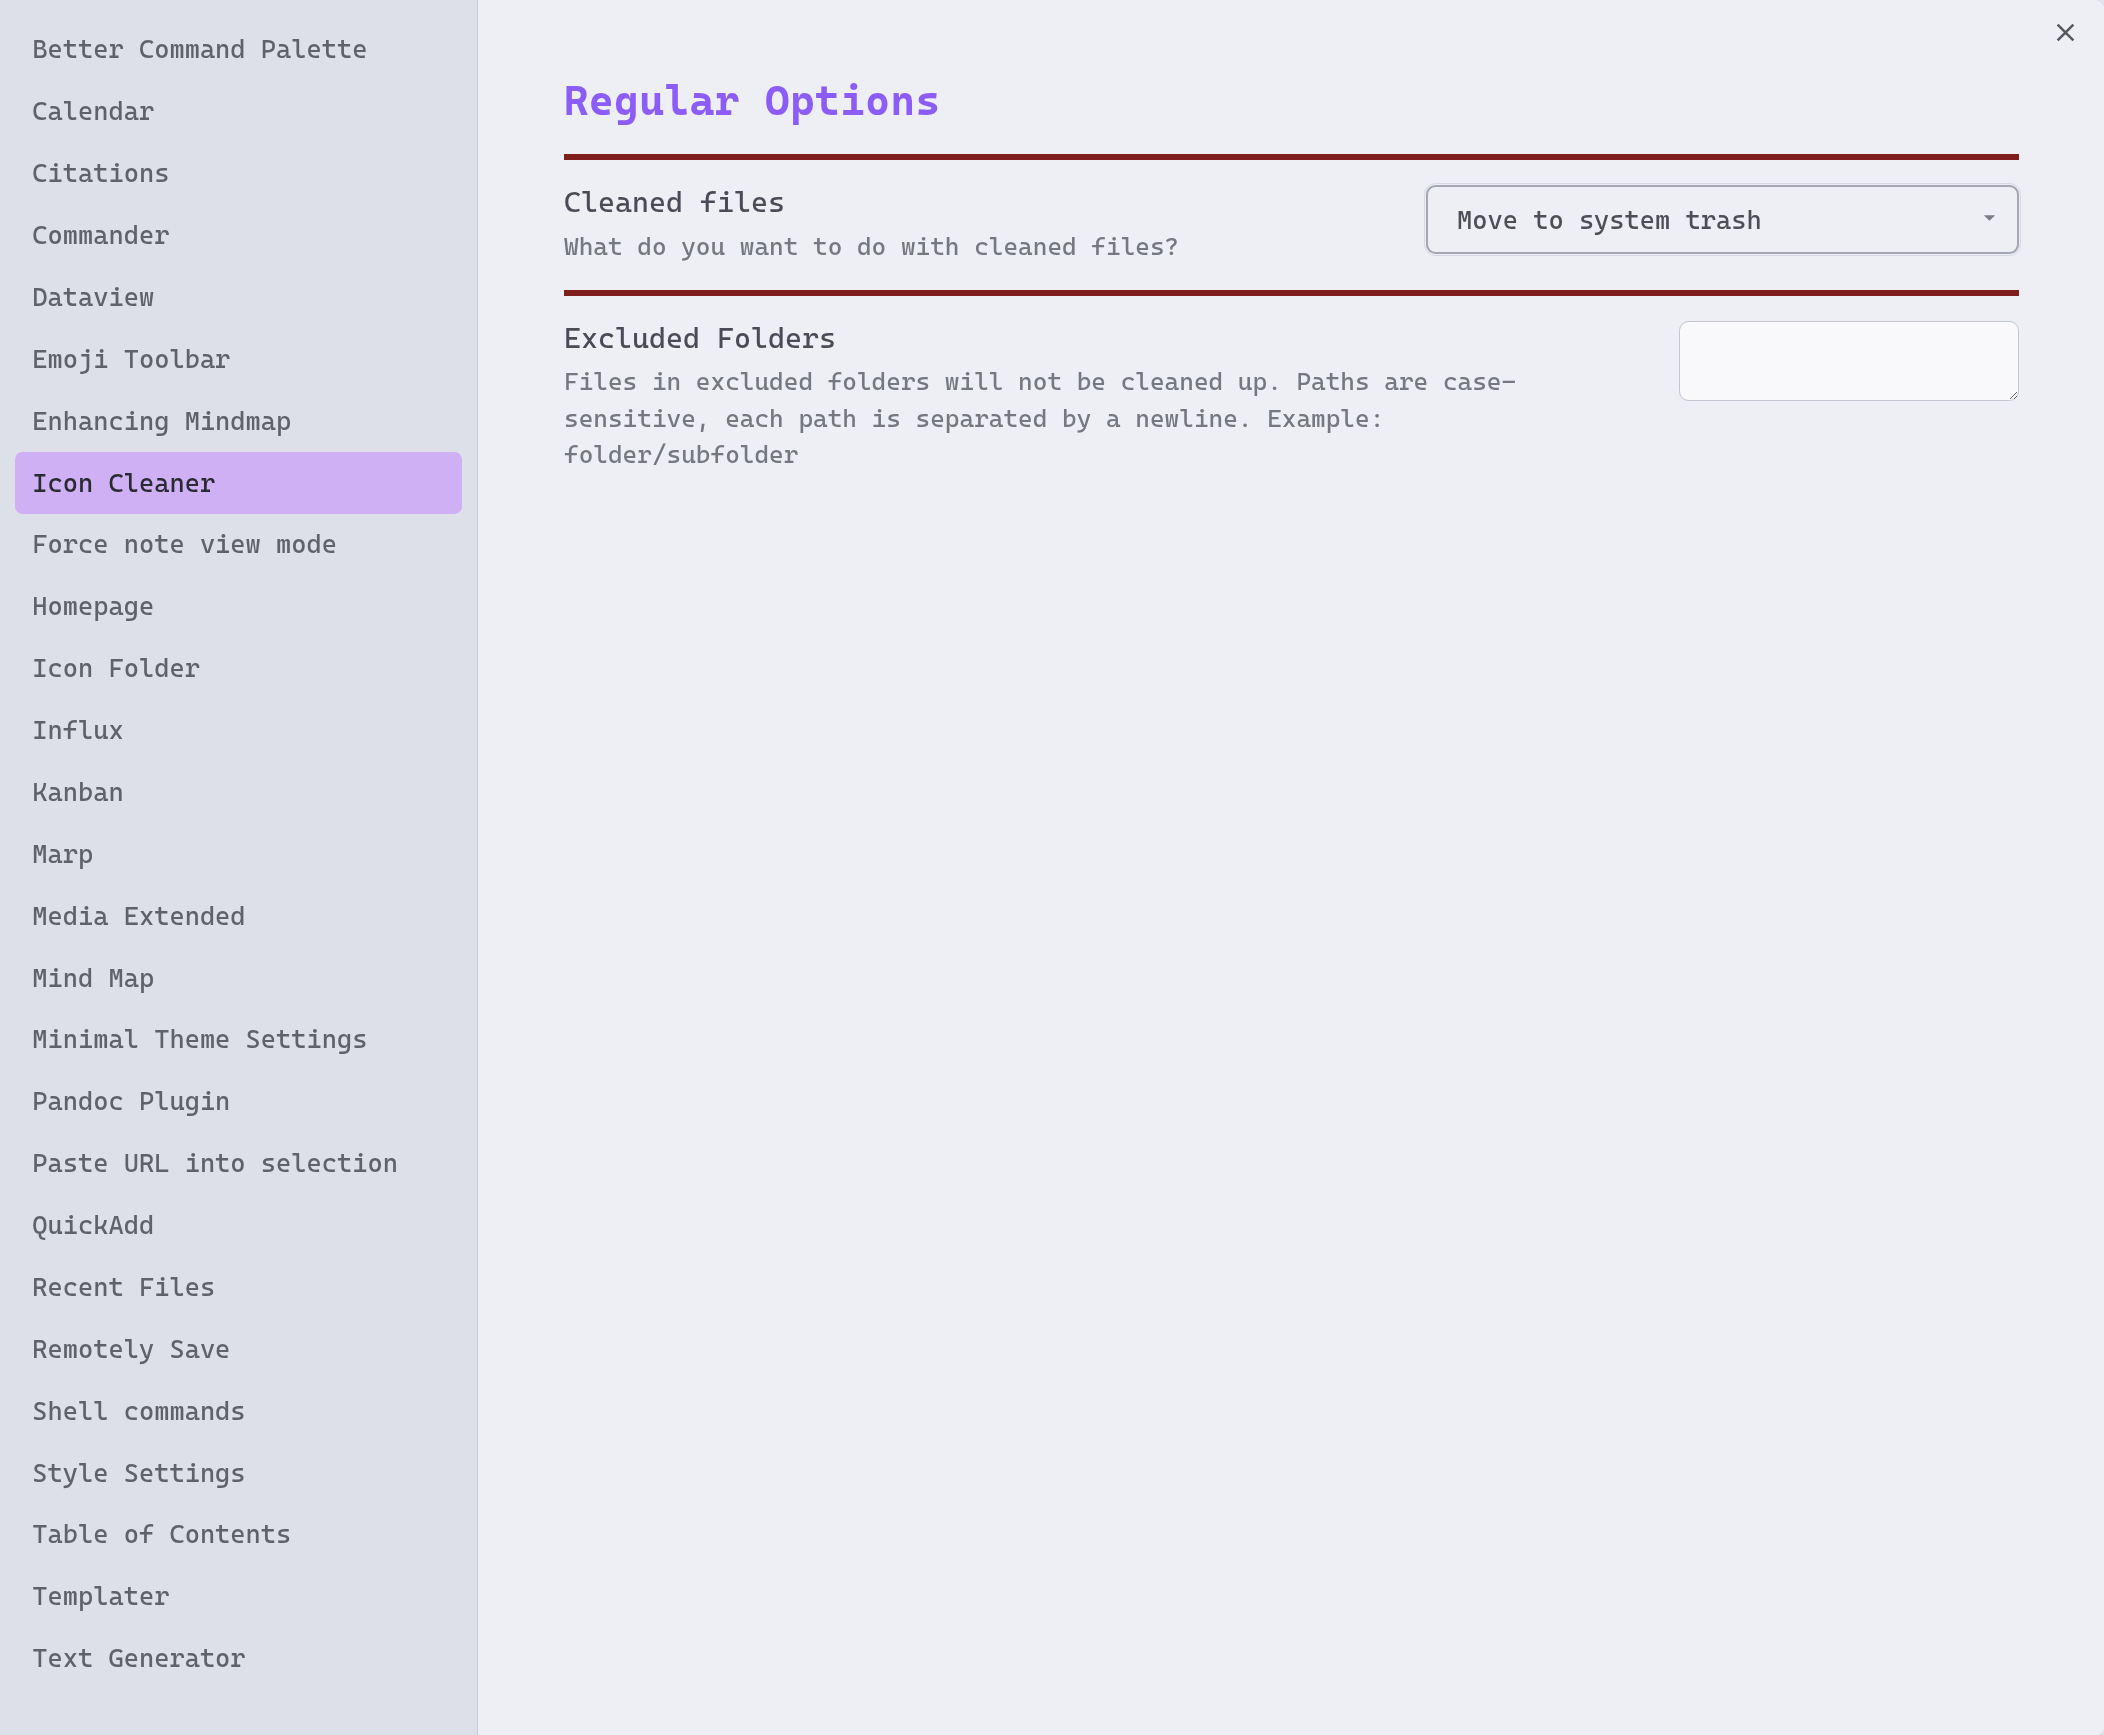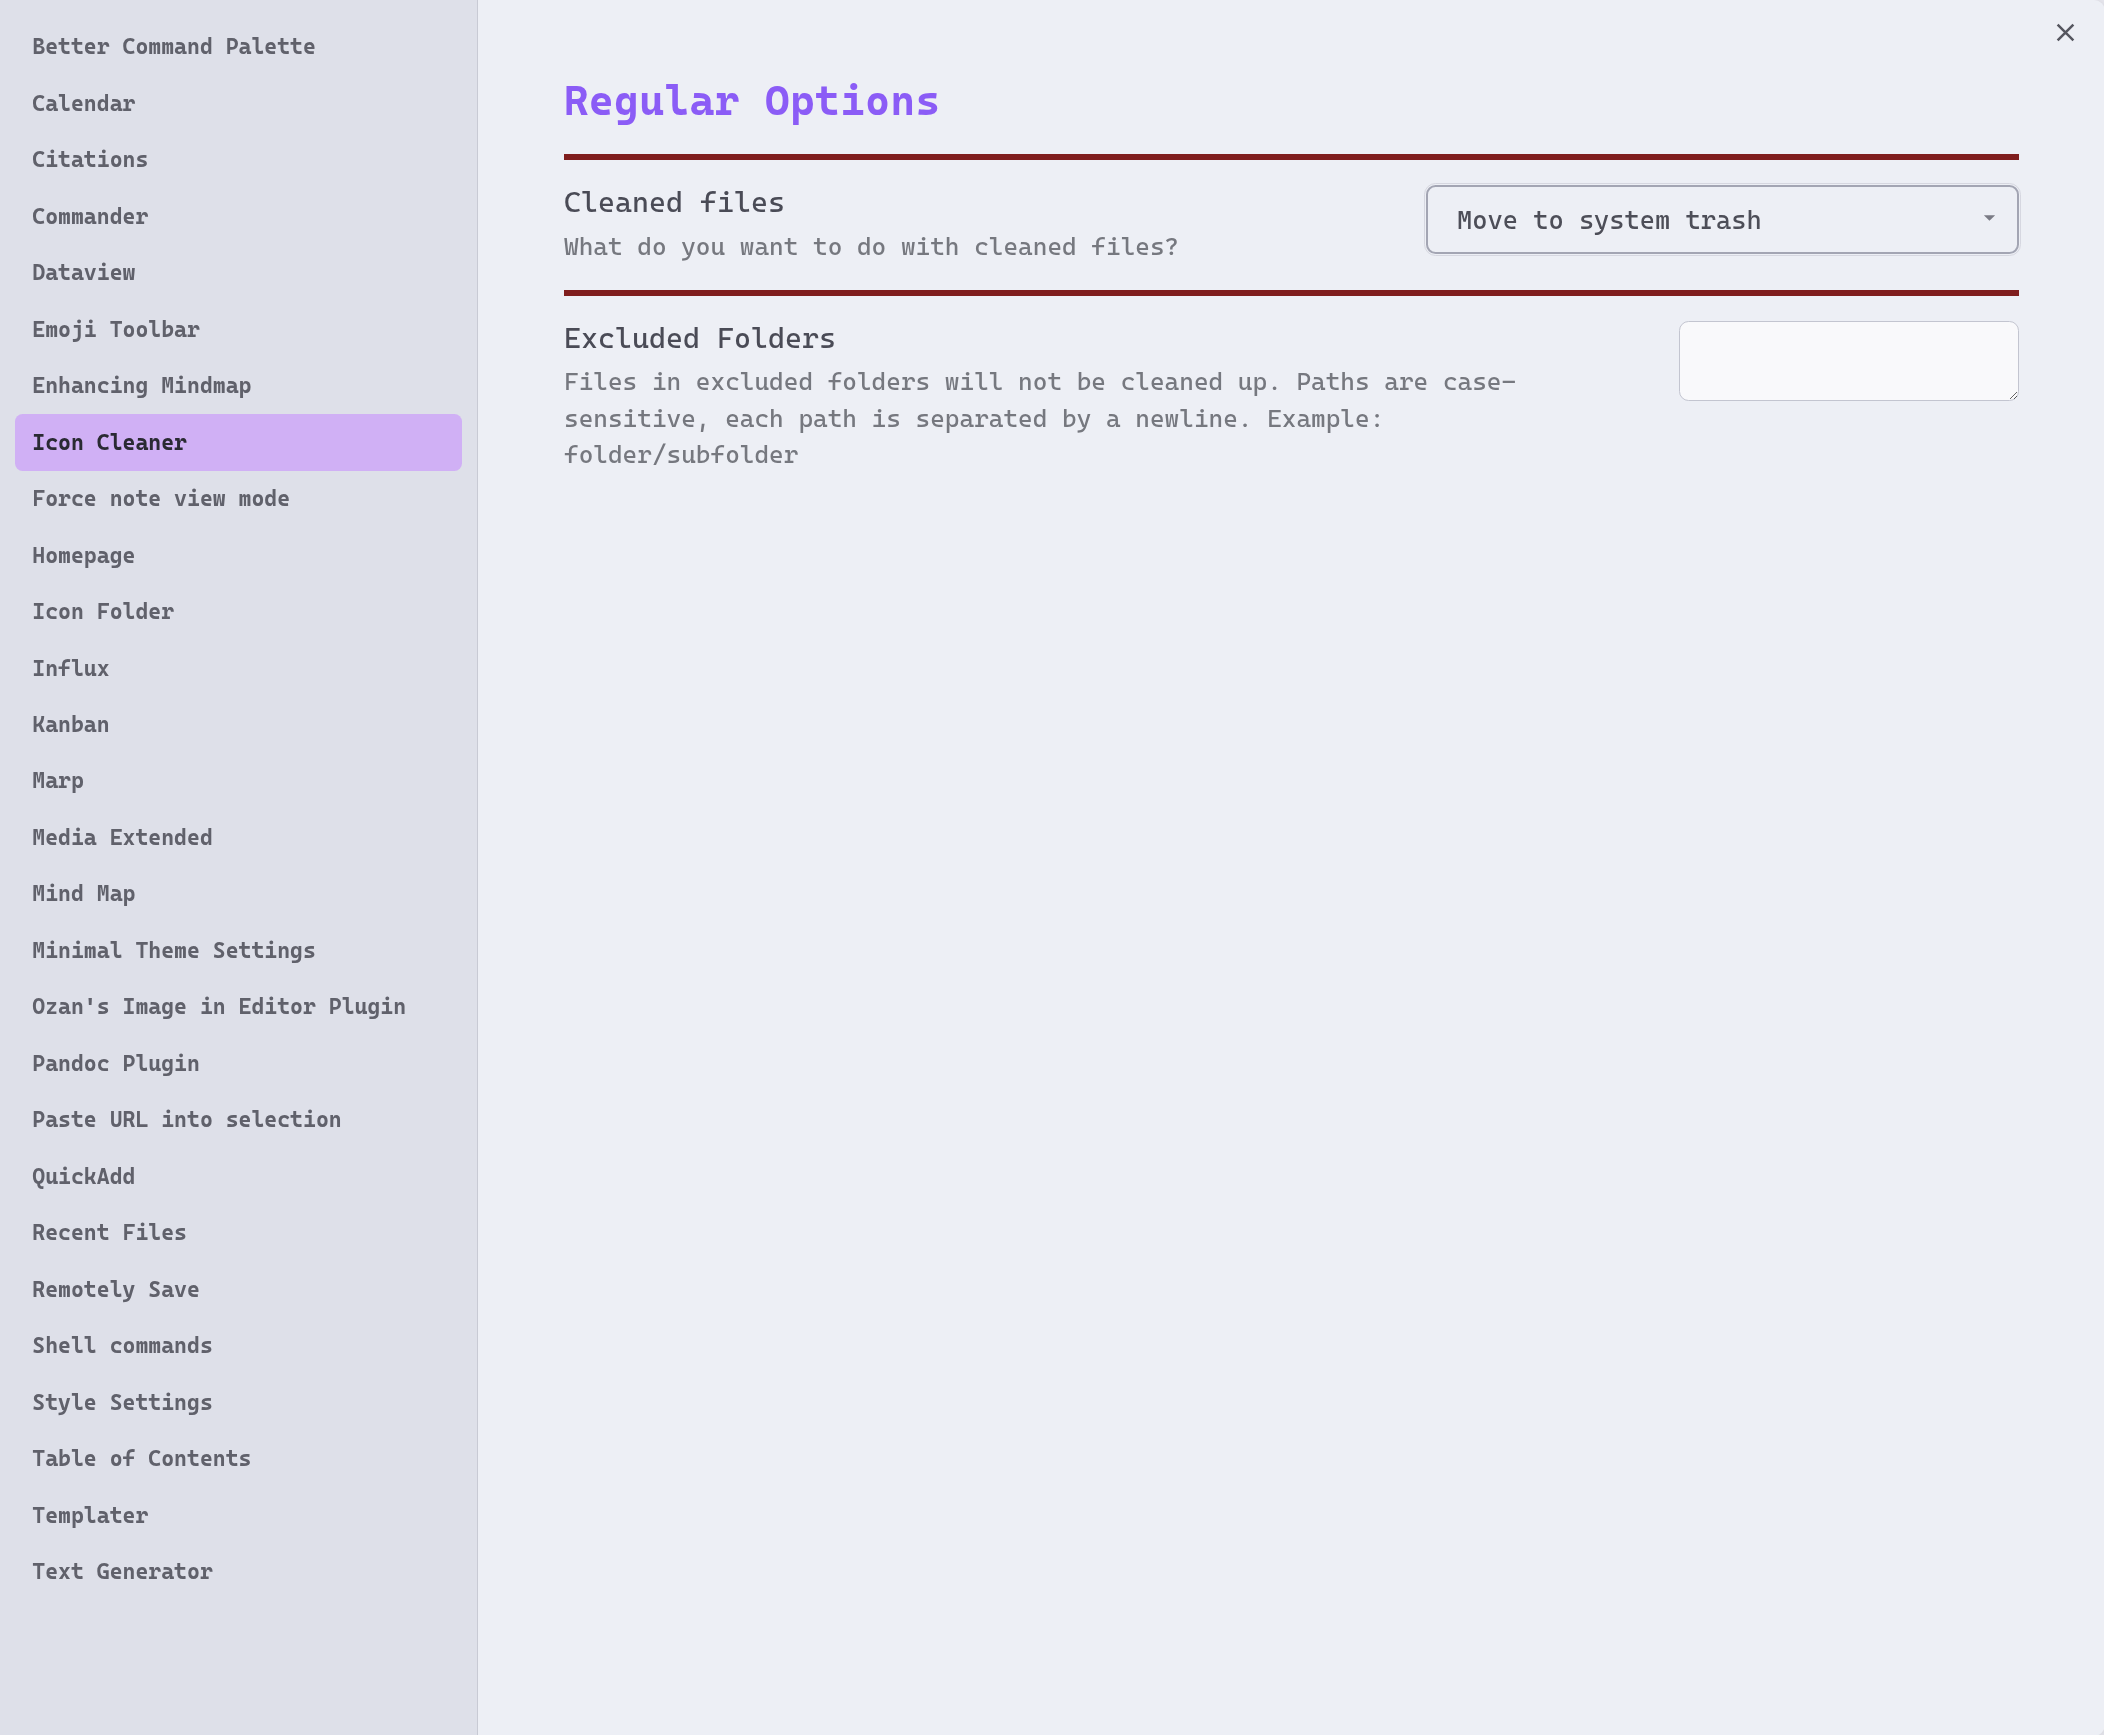--- a/index.html
+++ b/index.html
@@ -37,26 +37,26 @@
     .sidebar::-webkit-scrollbar-track {
       background: transparent;
     }
     .sidebar::-webkit-scrollbar-thumb {
       background: #b6b9c6;
       border-radius: 6.7px;
       border: 2.9px solid #dee0e9;
     }
     .sidebar-item {
       padding: 13.4px 17px;
-      font-size: 22px;
+      font-size: 26px;
       color: #60616b;
       cursor: pointer;
       border-radius: 7.6px;
       line-height: 1.35;
-      font-weight: 700;
+      font-weight: 400;
     }
     .sidebar-item.active {
       background: #d0b0f5;
       color: #2a2a33;
     }
     .main {
       flex: 1;
       padding: 76px 86px 38px 86px;
       position: relative;
     }
@@ -171,21 +171,20 @@
       <div class="sidebar-item active">Icon Cleaner</div>
       <div class="sidebar-item">Force note view mode</div>
       <div class="sidebar-item">Homepage</div>
       <div class="sidebar-item">Icon Folder</div>
       <div class="sidebar-item">Influx</div>
       <div class="sidebar-item">Kanban</div>
       <div class="sidebar-item">Marp</div>
       <div class="sidebar-item">Media Extended</div>
       <div class="sidebar-item">Mind Map</div>
       <div class="sidebar-item">Minimal Theme Settings</div>
-      <div class="sidebar-item">Ozan's Image in Editor Plugin</div>
       <div class="sidebar-item">Pandoc Plugin</div>
       <div class="sidebar-item">Paste URL into selection</div>
       <div class="sidebar-item">QuickAdd</div>
       <div class="sidebar-item">Recent Files</div>
       <div class="sidebar-item">Remotely Save</div>
       <div class="sidebar-item">Shell commands</div>
       <div class="sidebar-item">Style Settings</div>
       <div class="sidebar-item">Table of Contents</div>
       <div class="sidebar-item">Templater</div>
       <div class="sidebar-item">Text Generator</div>

